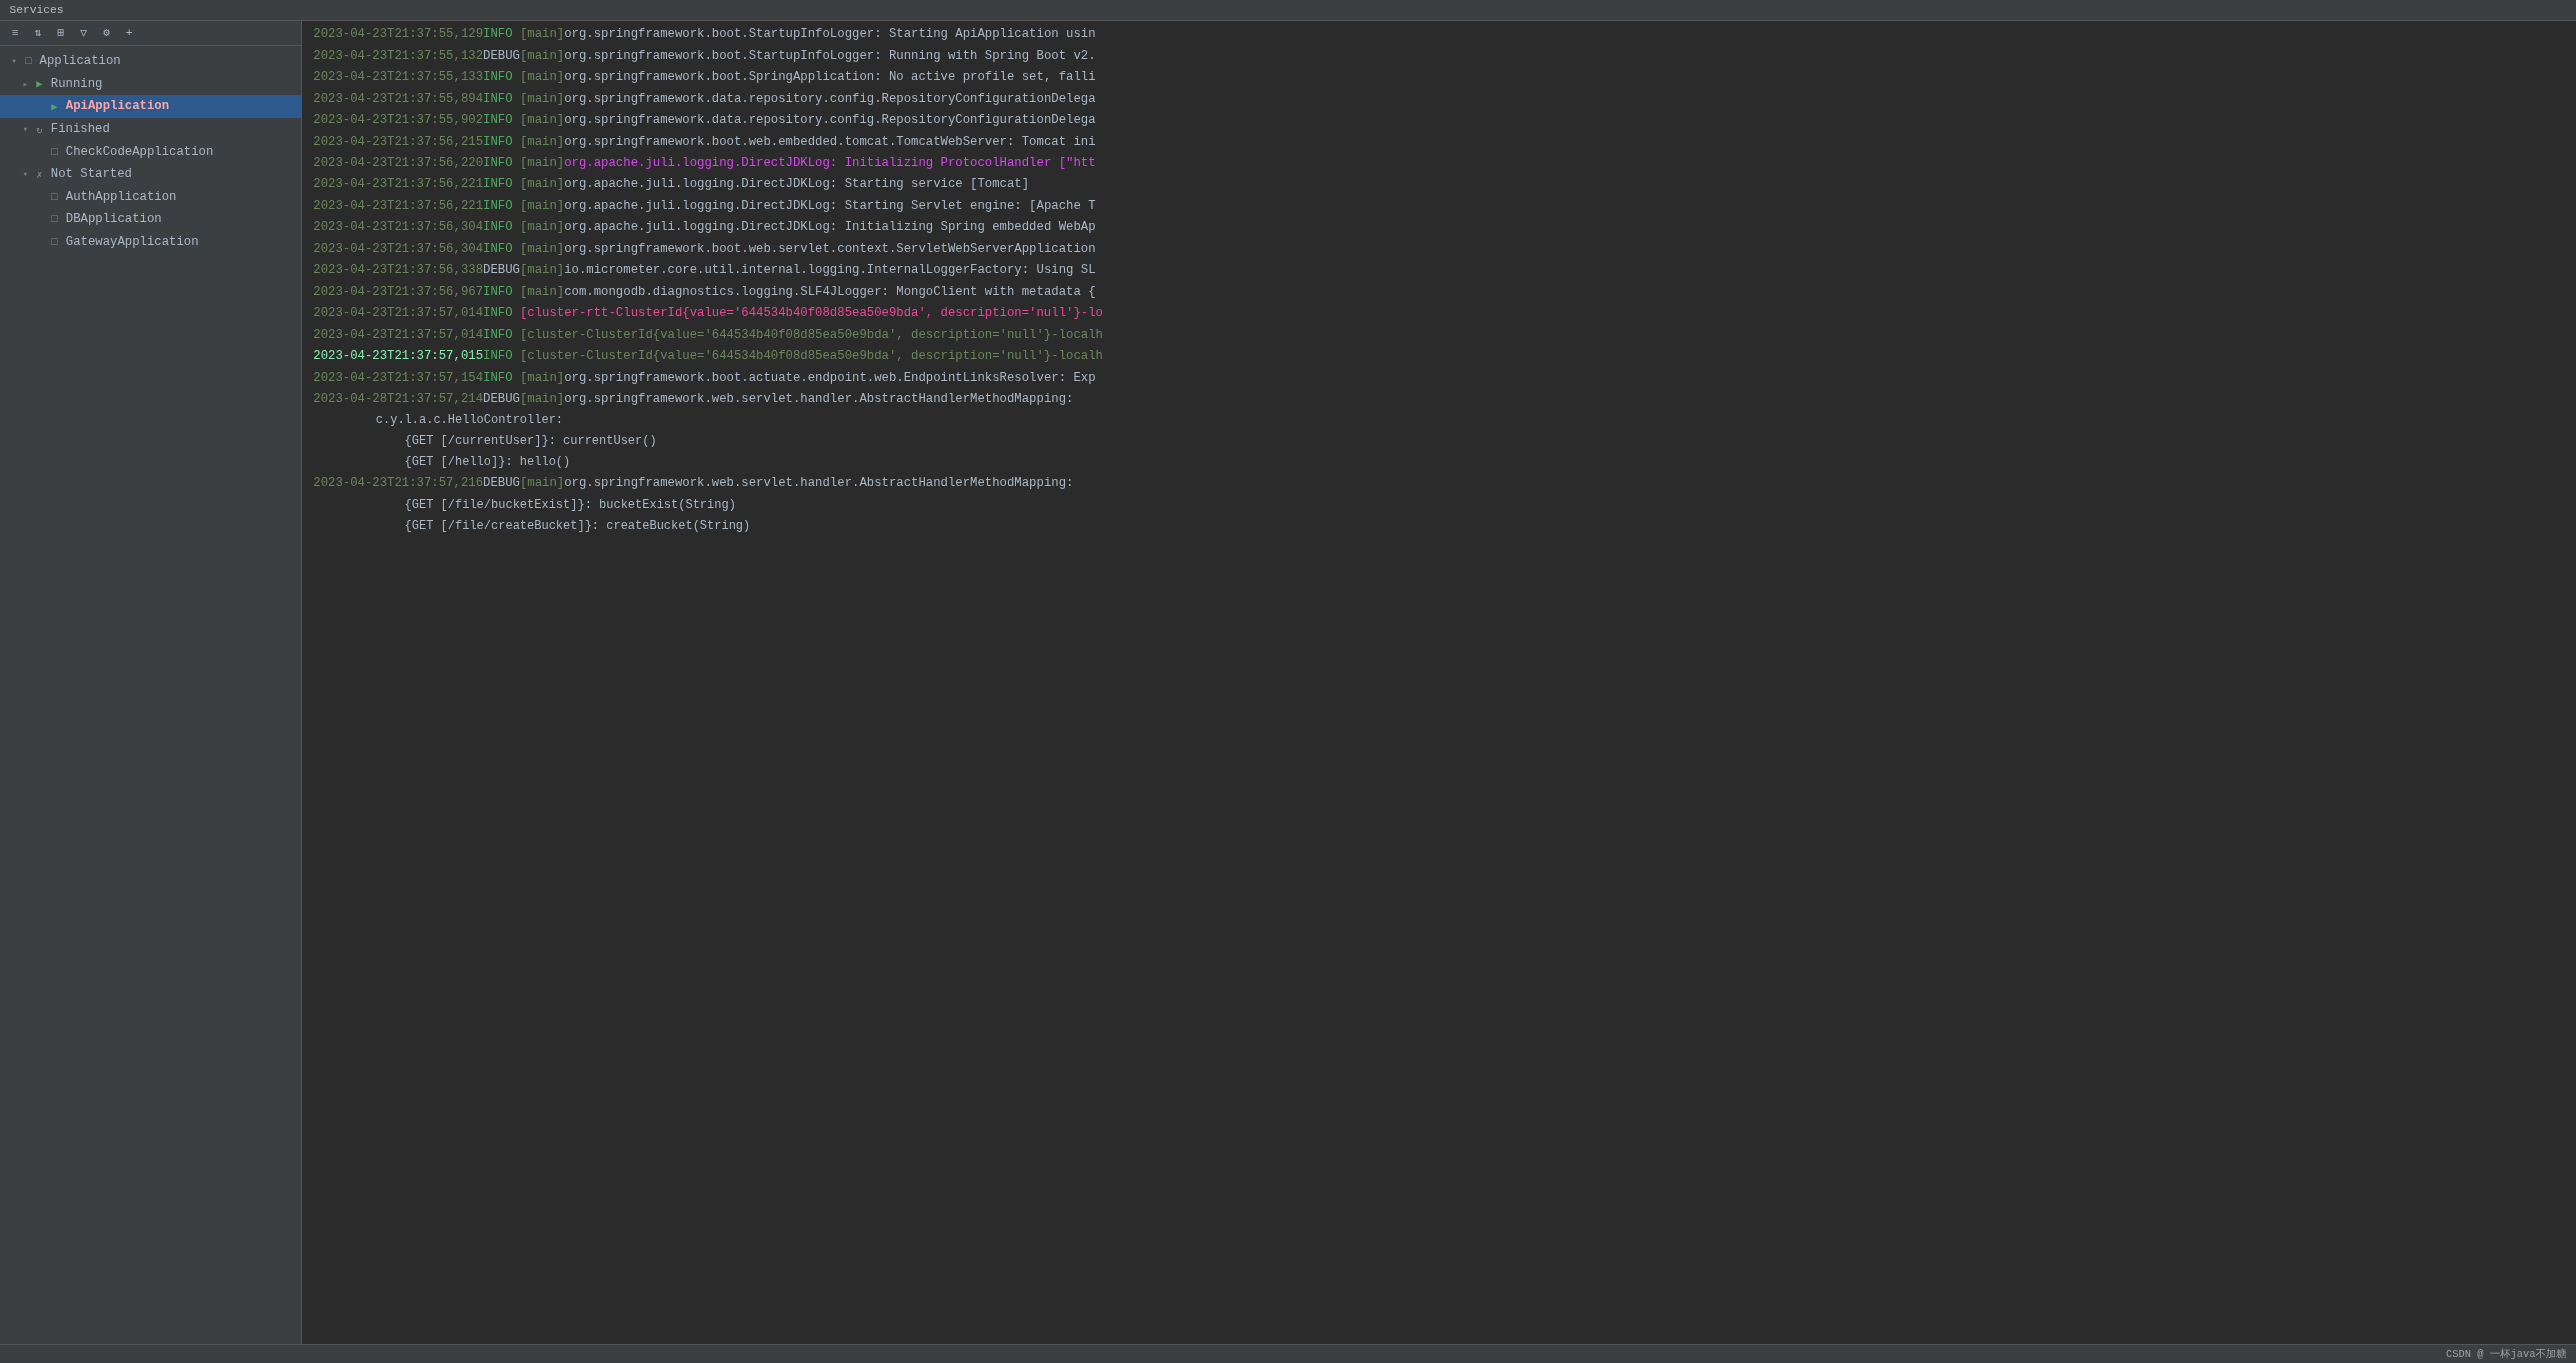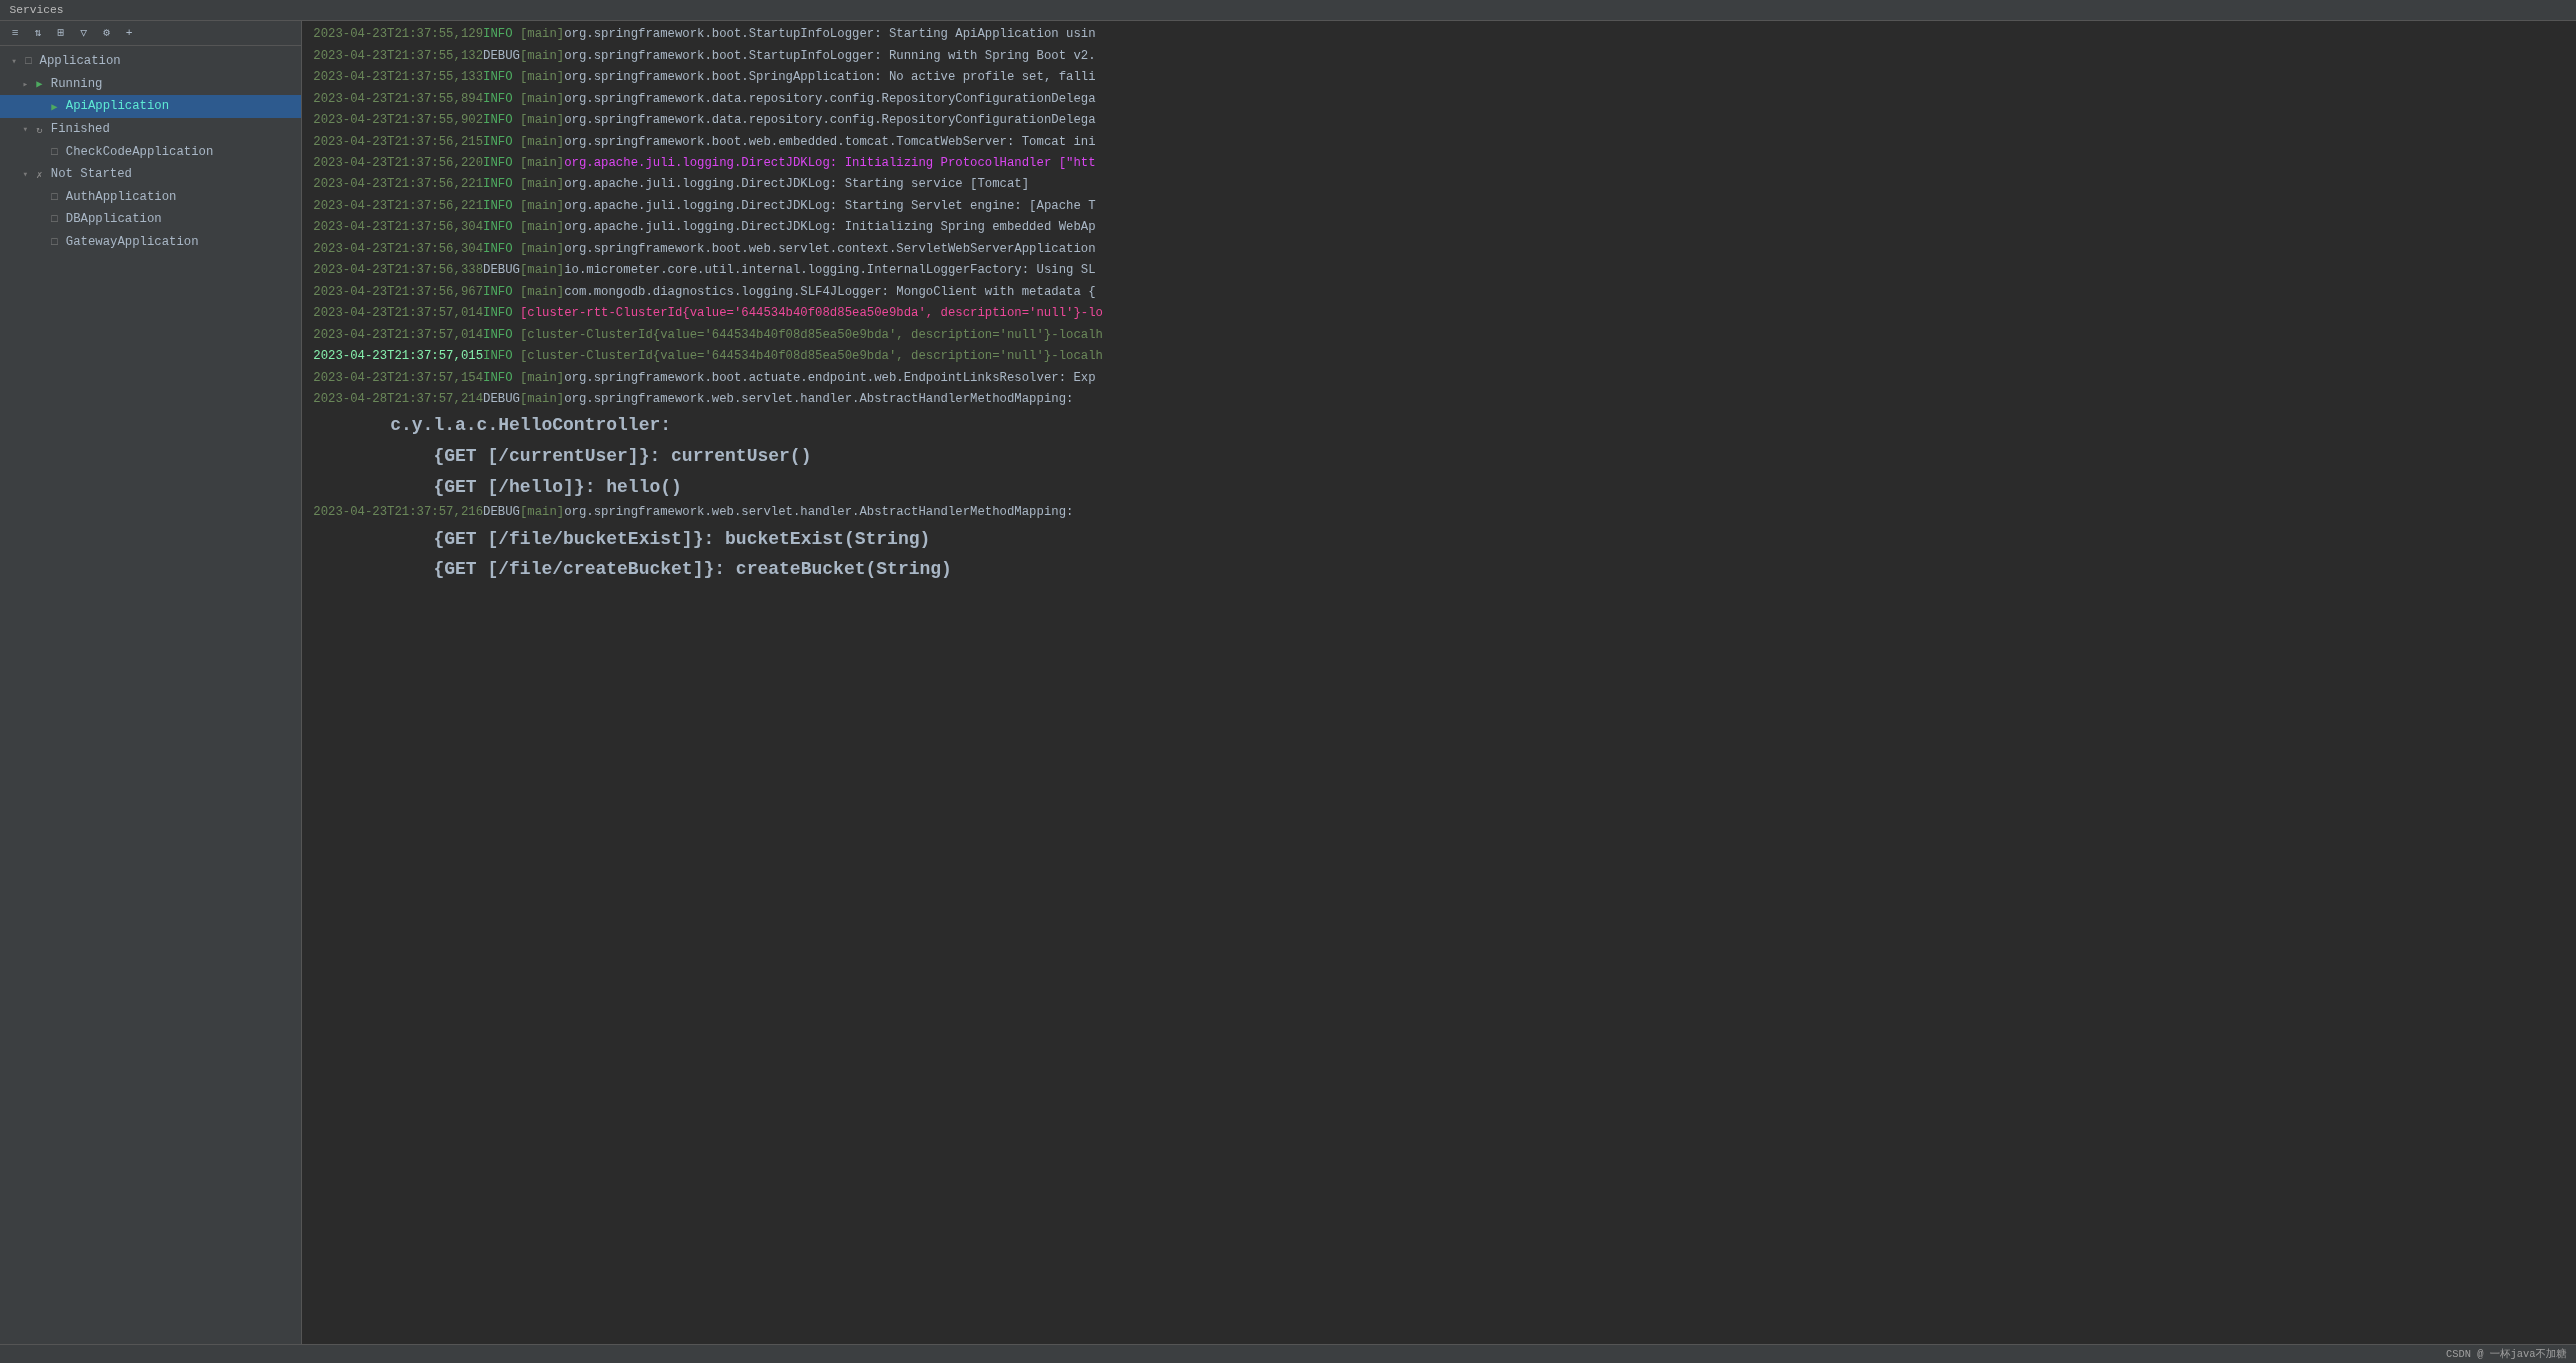--- a/index.html
+++ b/index.html
@@ -109,23 +109,22 @@
       padding: 0.9px 11.3px;
       line-height: 1.6;
       white-space: pre;
       font-size: 12.3px;
       display: flex;
     }
     .log-continuation {
       padding: 0.9px 11.3px 0.9px 45px;
       line-height: 1.6;
       white-space: pre;
-      font-size: 18px;
-      color: #a9b7c6;
-      font-weight: bold;
+      font-size: 12px;
+      color: #a9b7c6;
     }
     .status-bar {
       background: #3c3f41;
       color: #a0a0a0;
       font-size: 10.4px;
       padding: 1.9px 9.4px;
       border-top: 0.9px solid #555;
       text-align: right;
     }
     
@@ -164,21 +163,21 @@
         <span class="indent" style="width:15px"></span>
         <span class="arrow">▸</span>
         <span class="item-icon green">▶</span>
         <span class="item-label">Running</span>
       </div>
 
       <div class="tree-item selected">
         <span class="indent" style="width:30px"></span>
         <span class="arrow">&nbsp;</span>
         <span class="item-icon green">▶</span>
-        <span class="item-label" style="color:#5eead4;font-weight:normal">ApiApplication</span>
+        <span class="item-label" style="color:#fca5a5;font-weight:bold">ApiApplication</span>
       </div>
 
       <div class="tree-item">
         <span class="indent" style="width:15px"></span>
         <span class="arrow">▾</span>
         <span class="item-icon gray">↻</span>
         <span class="item-label group-label">Finished</span>
       </div>
 
       <div class="tree-item">

